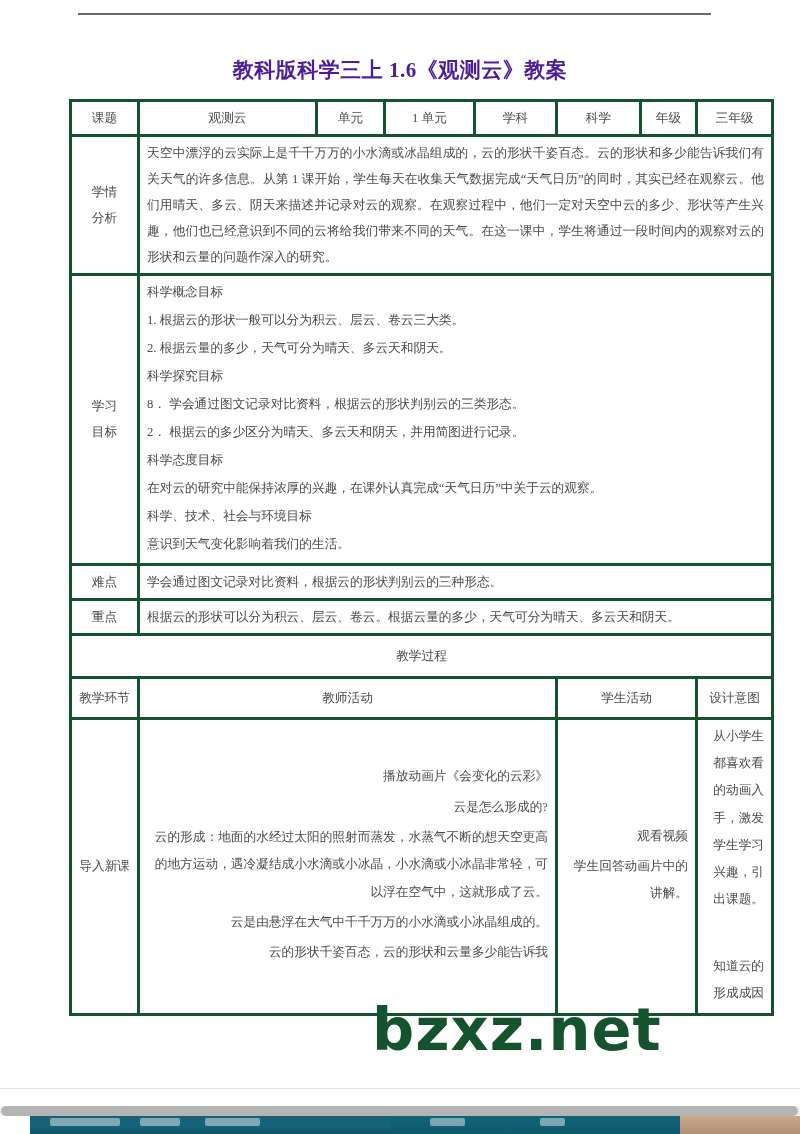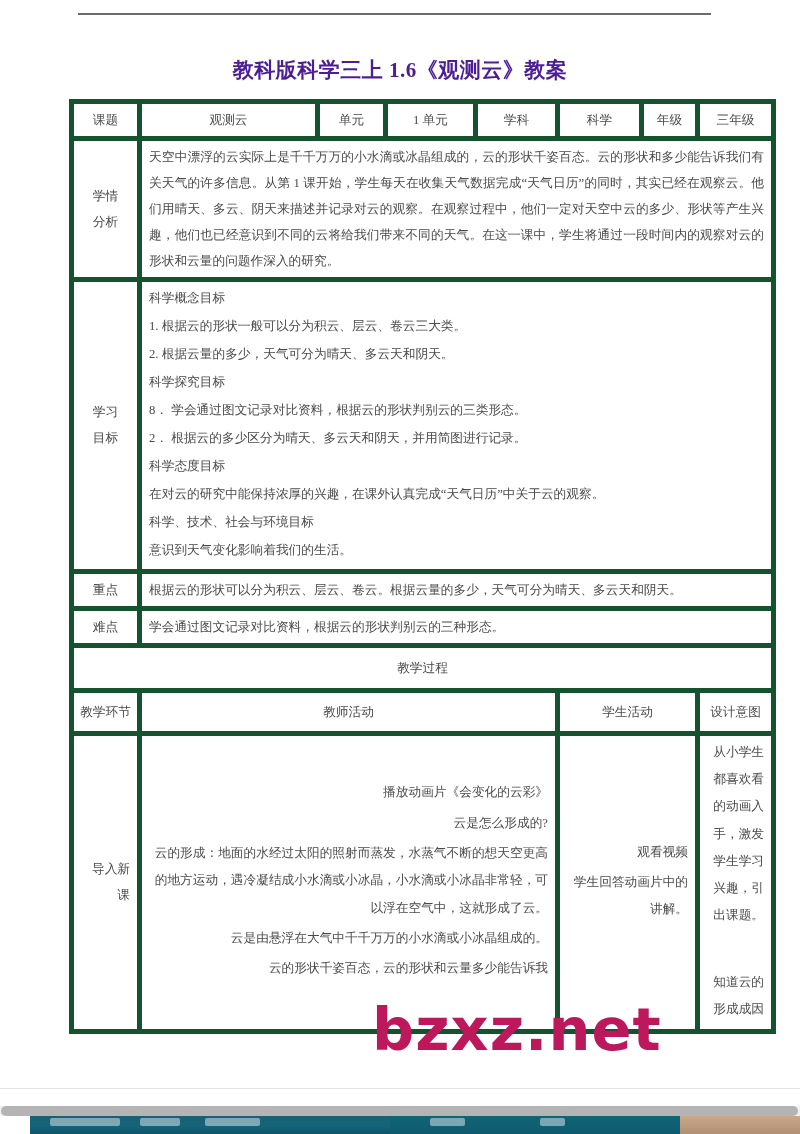--- a/index.html
+++ b/index.html
@@ -36,21 +36,21 @@
 
   
   .watermark {
     position: absolute;
     left: 372px;
     top: 1000px;
     font-family: "DejaVu Sans", sans-serif;
     font-weight: bold;
     font-size: 59px;
     letter-spacing: 1px;
-    color: #be185d;
+    color: #14532d;
     z-index: 5;
     pointer-events: none;
     white-space: nowrap;
     line-height: 1;
   }
 
   
   .header-rule {
     position: absolute;
     left: 78px;
@@ -79,21 +79,21 @@
     top: 99px;
     width: 654px;
     border-collapse: collapse;
     table-layout: fixed;
     font-size: 12.7px;
     line-height: 2.05;
     color: #4a4a4a;
     z-index: 2;
   }
   .lesson-table td {
-    border: 5px solid #14532d;
+    border: 3px solid #14532d;
     padding: 3px 7px;
     vertical-align: middle;
     word-break: break-all;
   }
   .cell-label {
     text-align: center;
     vertical-align: middle;
     white-space: normal;
   }
   .cell-label .lbl-line { display: block; }
@@ -233,27 +233,27 @@
           <p>8． 学会通过图文记录对比资料，根据云的形状判别云的三类形态。</p>
           <p>2． 根据云的多少区分为晴天、多云天和阴天，并用简图进行记录。</p>
           <p>科学态度目标</p>
           <p>在对云的研究中能保持浓厚的兴趣，在课外认真完成“天气日历”中关于云的观察。</p>
           <p>科学、技术、社会与环境目标</p>
           <p>意识到天气变化影响着我们的生活。</p>
         </td>
       </tr>
 
       <tr>
+        <td class="cell-center">难点</td>
+        <td class="cell-tight" colspan="7">学会通过图文记录对比资料，根据云的形状判别云的三种形态。</td>
+      </tr>
+
+      <tr>
         <td class="cell-center">重点</td>
         <td class="cell-tight" colspan="7">根据云的形状可以分为积云、层云、卷云。根据云量的多少，天气可分为晴天、多云天和阴天。</td>
-      </tr>
-
-      <tr>
-        <td class="cell-center">难点</td>
-        <td class="cell-tight" colspan="7">学会通过图文记录对比资料，根据云的形状判别云的三种形态。</td>
       </tr>
 
       <tr class="proc-header">
         <td colspan="8">教学过程</td>
       </tr>
 
       <tr class="col-head">
         <td colspan="1">教学环节</td>
         <td colspan="4">教师活动</td>
         <td colspan="2">学生活动</td>

